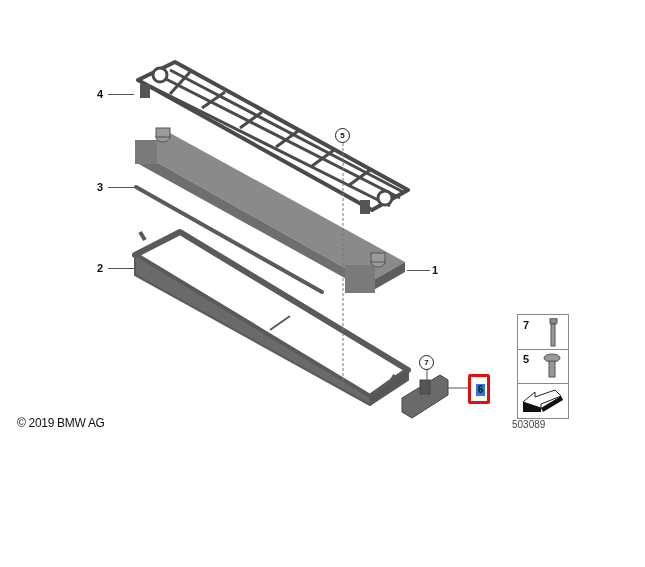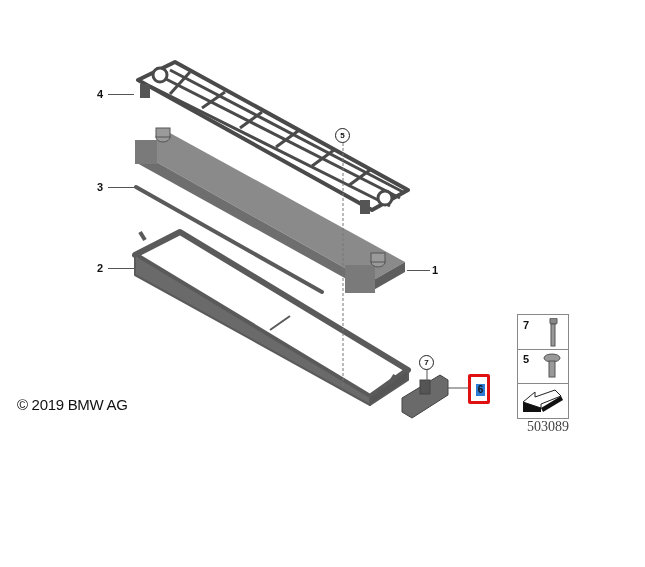--- a/index.html
+++ b/index.html
@@ -1,25 +1,25 @@
 <!DOCTYPE html>
 <html><head>
   <meta charset="utf-8">
   <style>
     html, body { margin: 0; padding: 0; background: #ffffff; }
     body { width: 645px; height: 567px; position: relative; overflow: hidden; font-family: "Liberation Sans", sans-serif; }
     .canvas { position: absolute; left: 0; top: 0; width: 645px; height: 567px; }
     .callout { position: absolute; font-weight: bold; font-size: 11px; color: #111; line-height: 12px; }
     .leader { position: absolute; height: 1px; background: #555; }
     .circle-callout { position: absolute; width: 13px; height: 13px; border: 1px solid #222; border-radius: 50%; background: #fff; font-size: 8px; font-weight: bold; text-align: center; line-height: 13px; color: #111; }
-    .copyright { position: absolute; left: 17px; top: 396px; font-size: 15px; color: #111; letter-spacing: -0.3px; }
+    .copyright { position: absolute; left: 17px; top: 416px; font-size: 12px; color: #111; letter-spacing: -0.3px; }
     .legend { position: absolute; left: 517px; top: 314px; width: 50px; height: 103px; border: 1px solid #888; background: #fff; }
     .legend-row { position: absolute; left: 0; width: 50px; border-bottom: 1px solid #888; }
     .legend-num { position: absolute; left: 5px; top: 4px; font-weight: bold; font-size: 11px; color: #111; }
-    .legend-id { position: absolute; left: 527px; top: 419px; font-size: 14px; color: #444; font-family: Liberation Serif, serif; }
+    .legend-id { position: absolute; left: 512px; top: 419px; font-size: 10px; color: #444; }
     .highlight-box { position: absolute; left: 468px; top: 374px; width: 22px; height: 30px; border: 3px solid #e01010; border-radius: 2px; box-sizing: border-box; background: #fff; }
     .highlight-label { position: absolute; left: 5px; top: 7px; width: 9px; height: 12px; background: #2e7bd6; color: #111; font-weight: bold; font-size: 10px; text-align: center; line-height: 12px; }
   </style>
 </head>
 <body>
 
 <div class="canvas">
   <svg width="645" height="567" viewBox="0 0 645 567" xmlns="http://www.w3.org/2000/svg">
 
     <g stroke="#4a4a4a" stroke-width="4" fill="none" stroke-linejoin="round">

